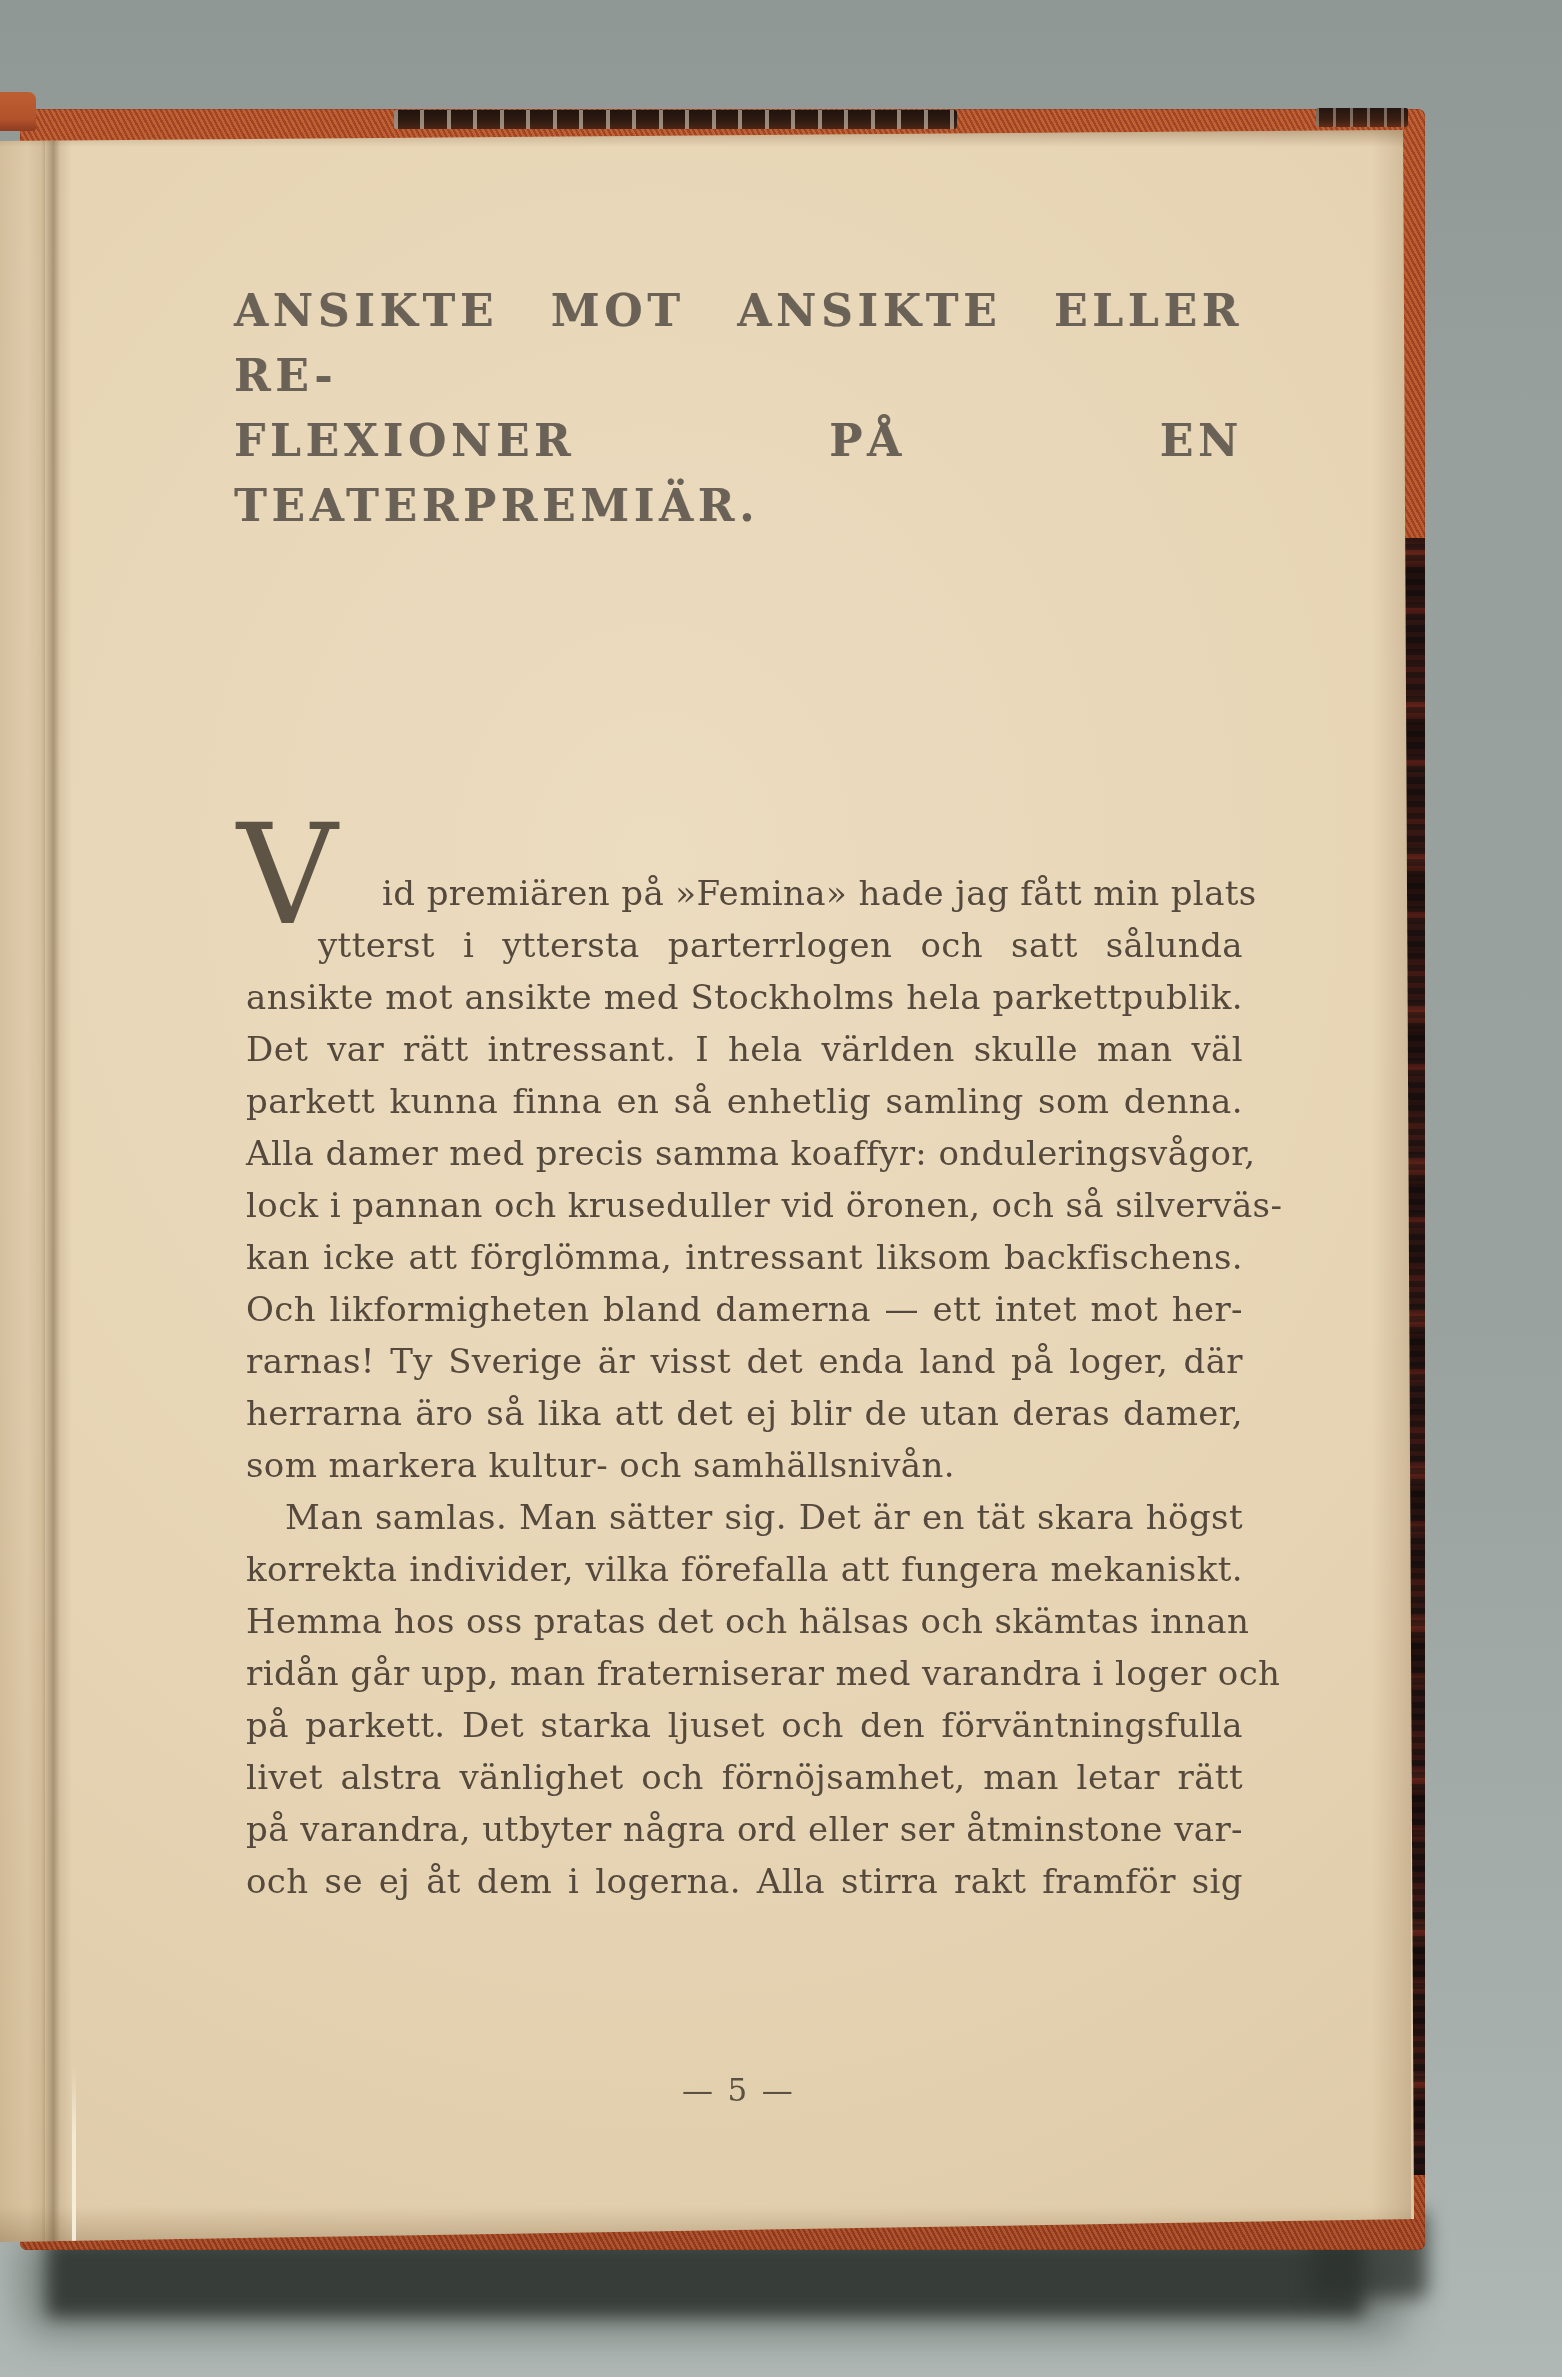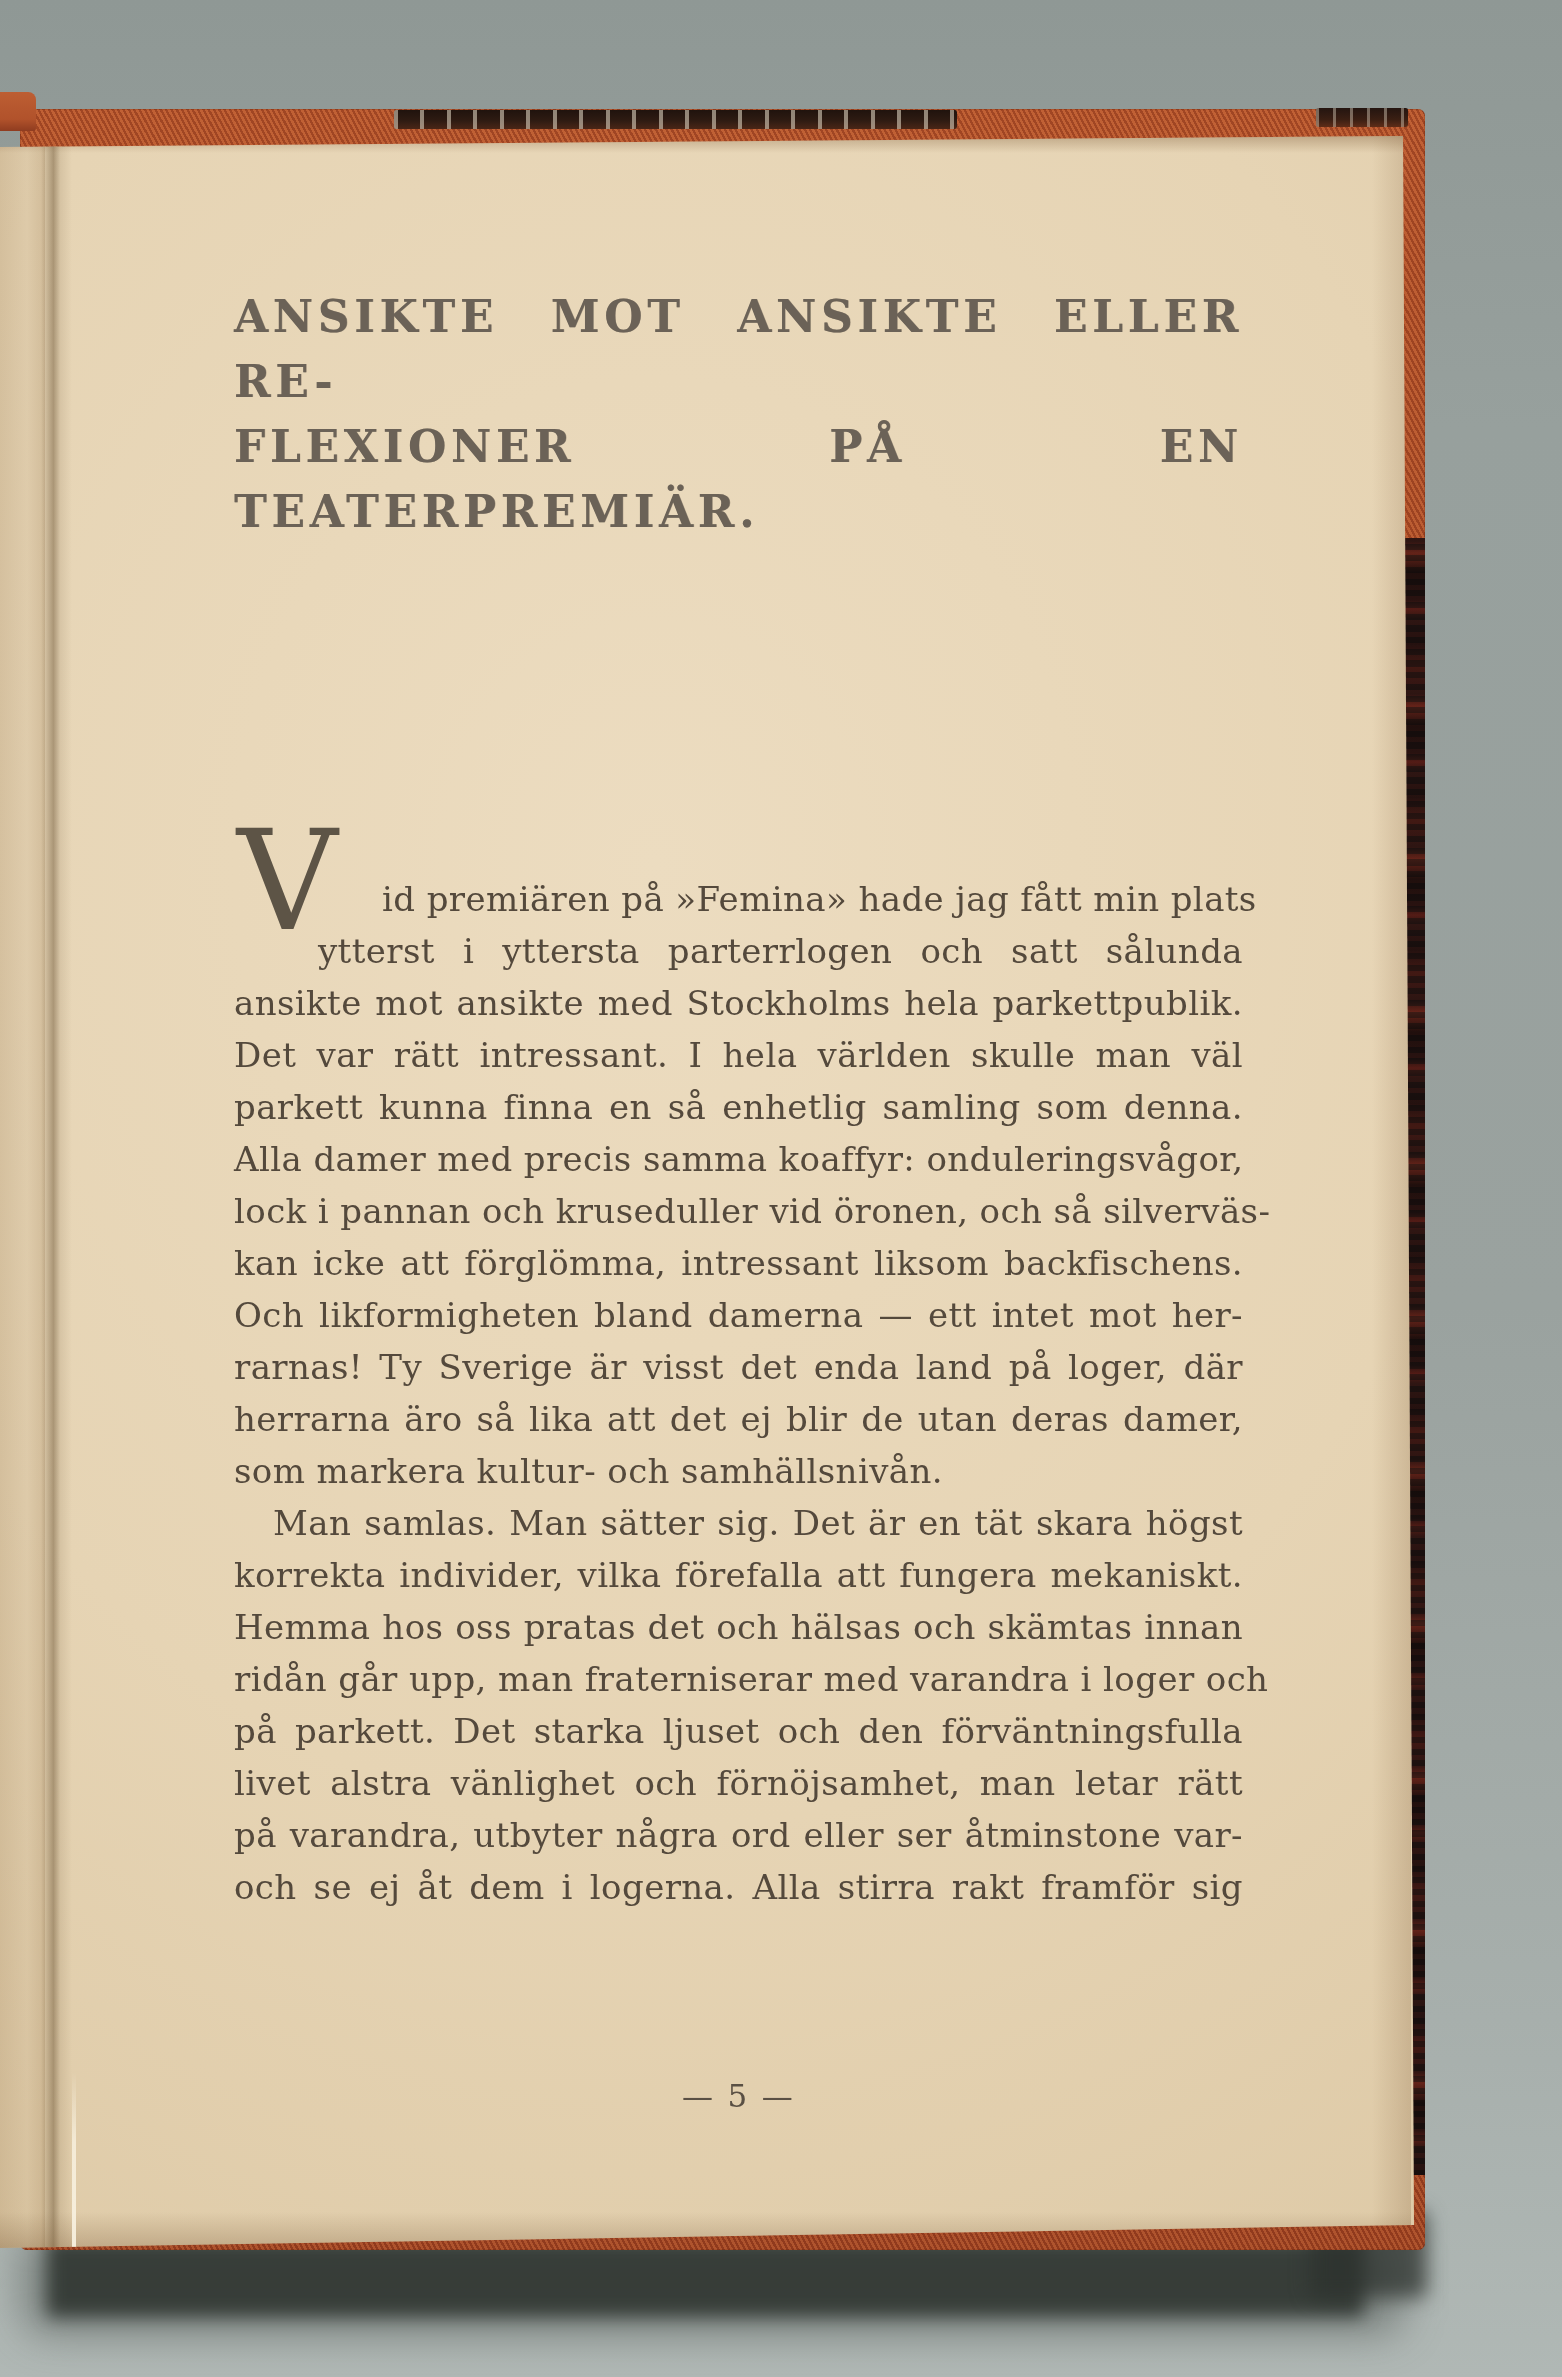--- a/index.html
+++ b/index.html
@@ -39,21 +39,21 @@
         #221413 0px,#2c1a18 26.5px,#4f221c 36px,#261615 45px,
         #1e1210 72px,#5e2a20 92px,#2a1917 104px,#3e1e19 131px,#241514 153px),
       #241514;}
   .marble-edge::before{content:"";position:absolute;inset:0;
     background:repeating-linear-gradient(180deg,rgba(150,60,40,0.35) 0 5.5px,rgba(0,0,0,0.35) 5.5px 11.7px);
     mix-blend-mode:overlay;}
   
   .red-nub{position:absolute;left:-6.2px;top:92px;width:42px;height:39px;border-radius:6.2px 7.8px 3.1px 3.1px;
     background:linear-gradient(180deg,#bd5e33 0%,#b1522b 70%,#8f3c20 100%);}
   
-  .page{position:absolute;left:0;top:14px;width:1414px;height:2237px;
+  .page{position:absolute;left:0;top:8px;width:1414px;height:2237px;
     clip-path:polygon(0px 133px,1403px 122px,1414px 2211px,0px 2234px);
     background:radial-gradient(120% 90% at 45% 38%,#ecdcc0 0%,#e6d4b4 48%,#decaa7 82%,#d2bd98 100%);padding-left:41px;}
   .page-top-shade{position:absolute;left:0;top:122px;width:1403px;height:17px;
     background:linear-gradient(180deg,rgba(120,85,50,0.35),rgba(120,85,50,0));}
   .page-right-shade{position:absolute;left:1372px;top:117px;width:39px;height:2105px;
     background:linear-gradient(90deg,rgba(120,85,50,0) 0%,rgba(120,85,50,0.22) 100%);}
   .page-bottom-shade{position:absolute;left:0;top:2198px;width:1411px;height:36px;
     background:linear-gradient(180deg,rgba(120,85,50,0) 0%,rgba(110,78,45,0.28) 100%);}
   .gutter-pages{position:absolute;left:0;top:131px;width:45px;height:2105px;
     background:linear-gradient(90deg,rgba(148,116,74,0.22) 0%,rgba(148,116,74,0.10) 60%,rgba(148,116,74,0.26) 100%);}
@@ -62,21 +62,21 @@
   .corner-page-edge{position:absolute;left:72px;top:2058px;width:3.9px;height:176px;
     background:linear-gradient(180deg,rgba(250,244,228,0) 0%,rgba(250,244,228,0.75) 40%,rgba(250,244,228,0.9) 100%);}
   
   .content{position:absolute;left:234px;top:0;width:1009px;color:#54493c;}
   .heading{position:absolute;left:0;top:270px;width:100%;color:#6b6257;
     font-weight:bold;font-size:44px;line-height:65px;letter-spacing:4.7px;
     text-shadow:0.4px 0.4px 0 rgba(80,70,60,0.4);}
   .heading .hline{text-align:justify;text-align-last:justify;}
   .body-block{position:absolute;left:0;top:815px;width:100%;font-size:34px;}
   .line{height:52px;line-height:52px;text-align:justify;text-align-last:justify;
-    white-space:nowrap;letter-spacing:0.4px;}
+    white-space:nowrap;letter-spacing:0.4px;margin-left:12px;}
   .line.short{text-align-last:left;}
   .line.ind1{margin-left:148px;margin-top:44px;}
   .line.ind2{margin-left:84px;}
   .line.pind{text-indent:39px;}
   .dropcap{position:absolute;left:3.1px;top:-6.2px;font-size:139px;line-height:117px;
     color:#5d5446;font-weight:normal;}
   .pageno{position:absolute;left:0;top:2064px;width:100%;text-align:center;
     font-size:31px;letter-spacing:2.3px;color:#5a5044;}
 </style>
 </head>

